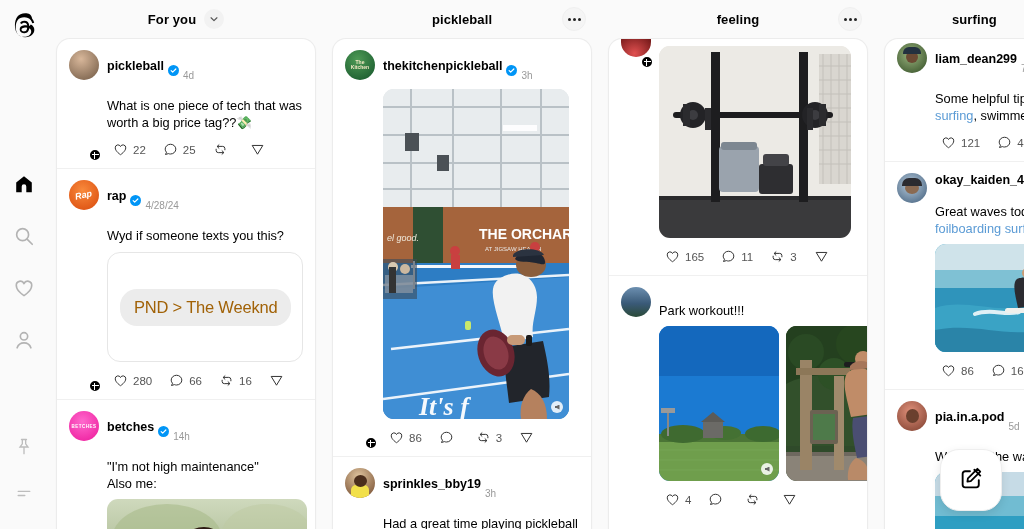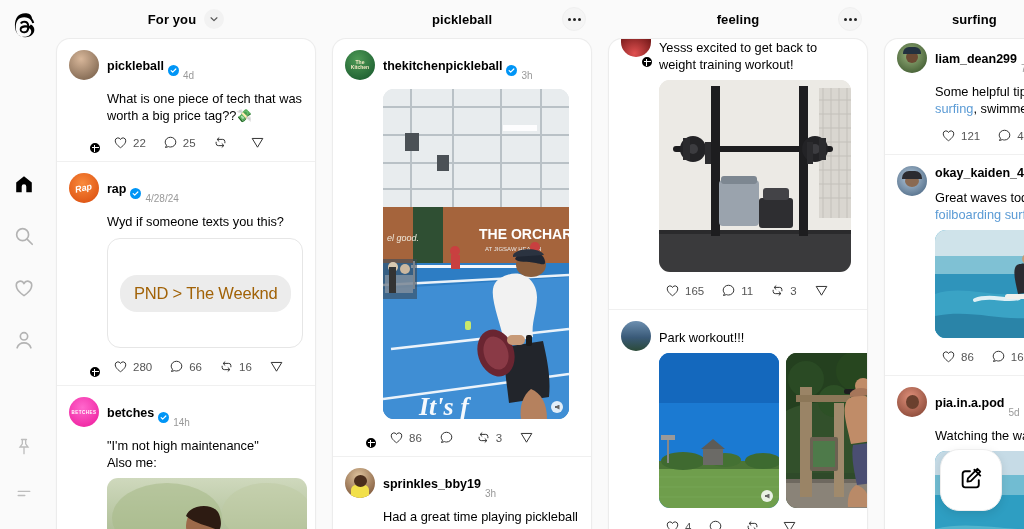--- a/index.html
+++ b/index.html
@@ -99,21 +99,21 @@
     width: 7px; height: 7px;
     background:
       linear-gradient(#fff,#fff) center/7px 1.4px no-repeat,
       linear-gradient(#fff,#fff) center/1.4px 7px no-repeat;
   }
   .post-body { flex: 1 1 auto; min-width: 0; }
   .post-meta { display: flex; align-items: center; gap: 4px; line-height: 1.2; }
   .uname { font-size: 12.5px; font-weight: bold; color: #000; white-space: nowrap; }
   .verified { width: 11px; height: 11px; flex: 0 0 11px; }
   .ptime { font-size: 10px; color: #999; white-space: nowrap; margin-top: 20px; }
-  .ptext { font-size: 12.8px; line-height: 1.33; color: #000; margin-top: 8px; word-wrap: break-word; }
+  .ptext { font-size: 12.8px; line-height: 1.33; color: #000; margin-top: 15px; word-wrap: break-word; }
   .tag { color: #5b9bd5; }
 
   
   .actions { display: flex; align-items: center; gap: 5px; margin-top: 8px; }
   .act {
     display: flex; align-items: center; gap: 5px;
     padding: 3px 6px; border-radius: 14px; cursor: pointer;
     font-size: 11.5px; color: #555;
   }
   .act svg { display:block; }
@@ -518,21 +518,20 @@
         </span>
       </div>
       <div class="feed" style="border-radius:14px 14px 0 0">
 
         <div class="post" style="padding-top:0">
           <div class="avatar-wrap" style="height:22px;overflow:visible">
             <div class="avatar" style="height:18px;border-radius:0 0 15px 15px;background:radial-gradient(circle at 45% 80%, #e05050, #701717)"></div>
             <div class="avatar-plus" style="bottom:-8px"></div>
           </div>
           <div class="post-body">
-            <div class="ptext" style="margin-top:0">Yesss excited to get back to weight training workout!</div>
             <div class="media" style="width:192px;height:192px">
               <svg width="192" height="192" viewBox="0 0 192 192" preserveAspectRatio="xMidYMid slice">
                 <rect width="192" height="192" fill="#e8e4de"></rect>
                 <rect x="0" y="0" width="192" height="150" fill="#eceae5"></rect>
                 <rect x="0" y="150" width="192" height="42" fill="#3a3a3c"></rect>
                 <rect x="0" y="150" width="192" height="4" fill="#2a2a2c"></rect>
                 <rect x="160" y="8" width="32" height="130" fill="#d9d6d0"></rect>
                 <g stroke="#c3c0ba" stroke-width="1">
                     <path d="M164 8v130M172 8v130M180 8v130M188 8v130M160 20h32M160 34h32M160 48h32M160 62h32M160 76h32M160 90h32M160 104h32M160 118h32"></path>
                   </g>

